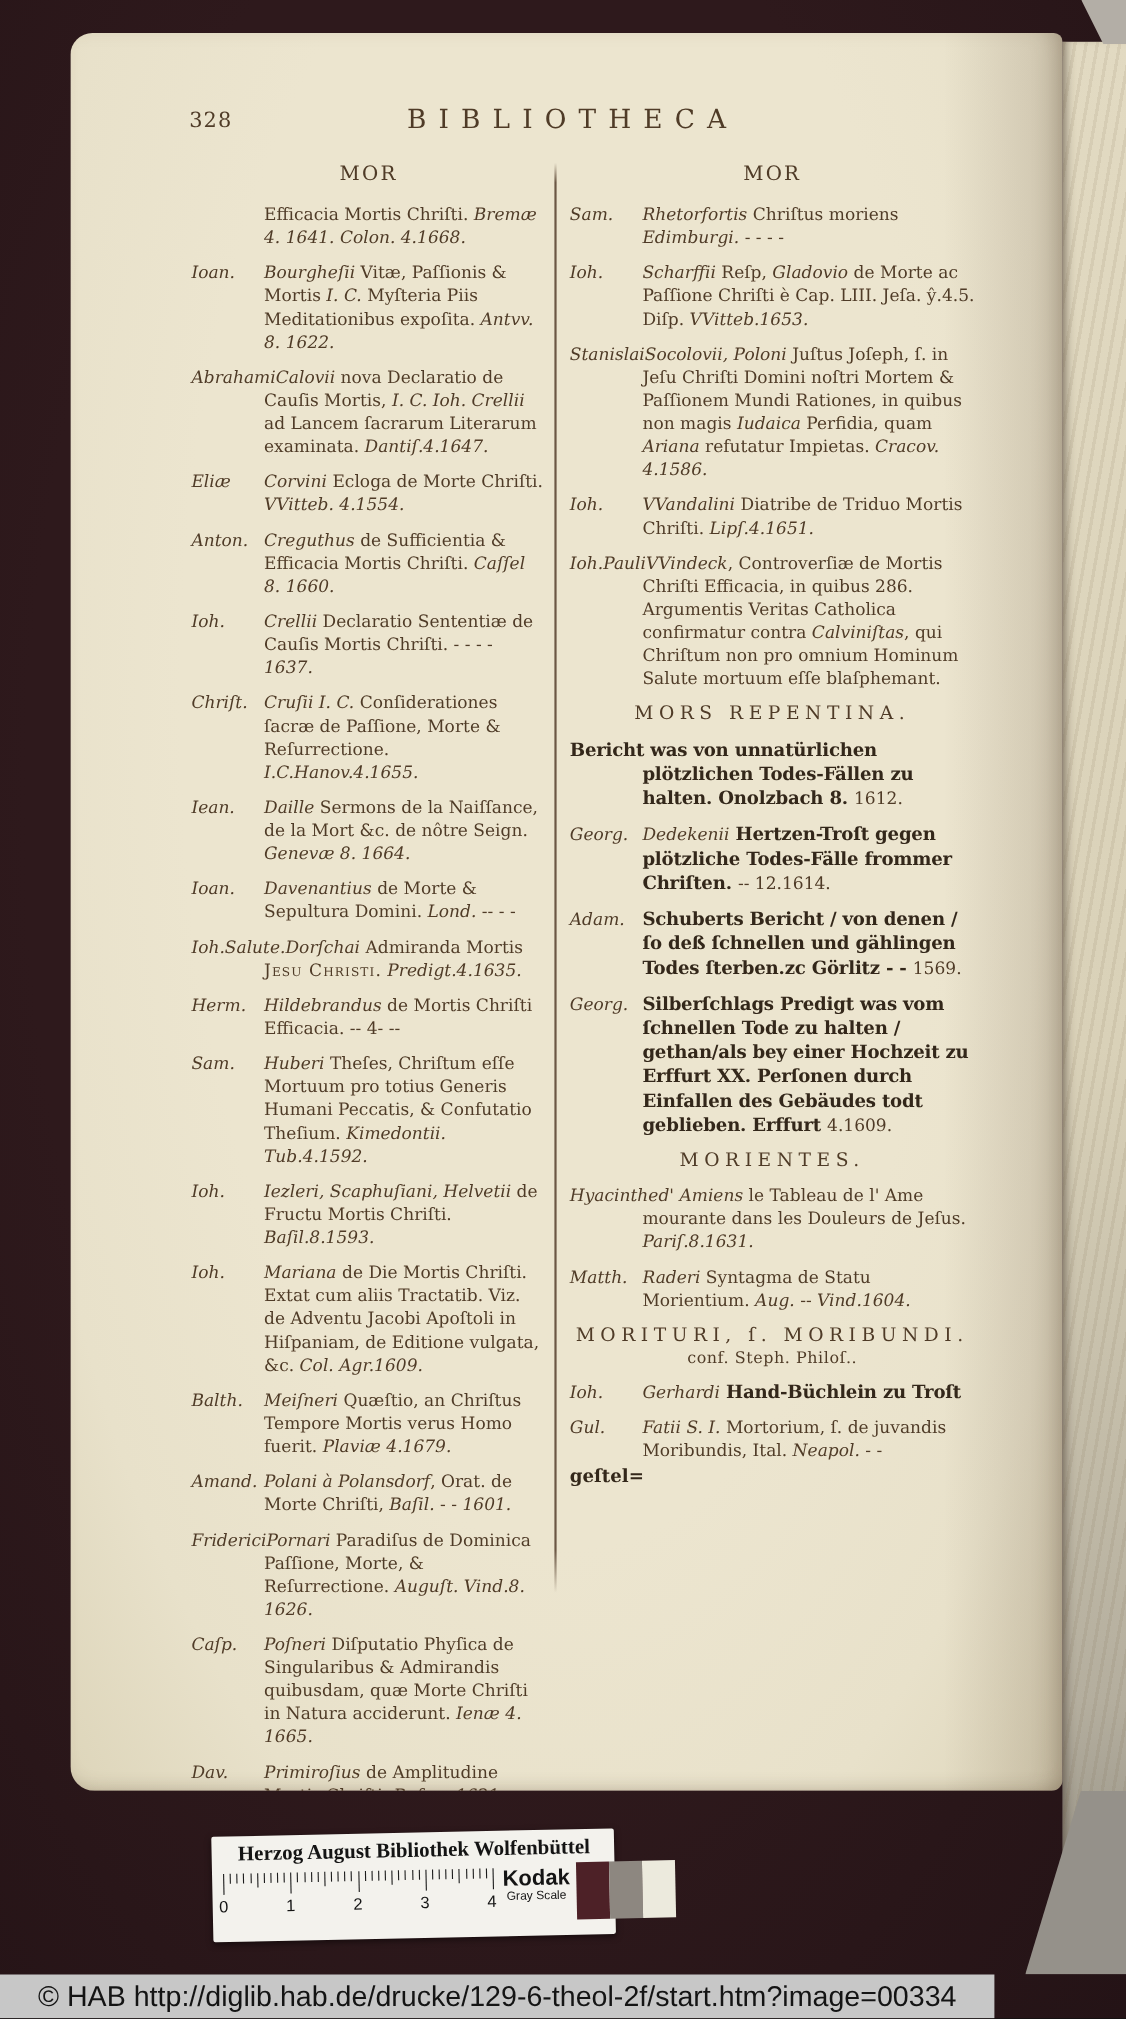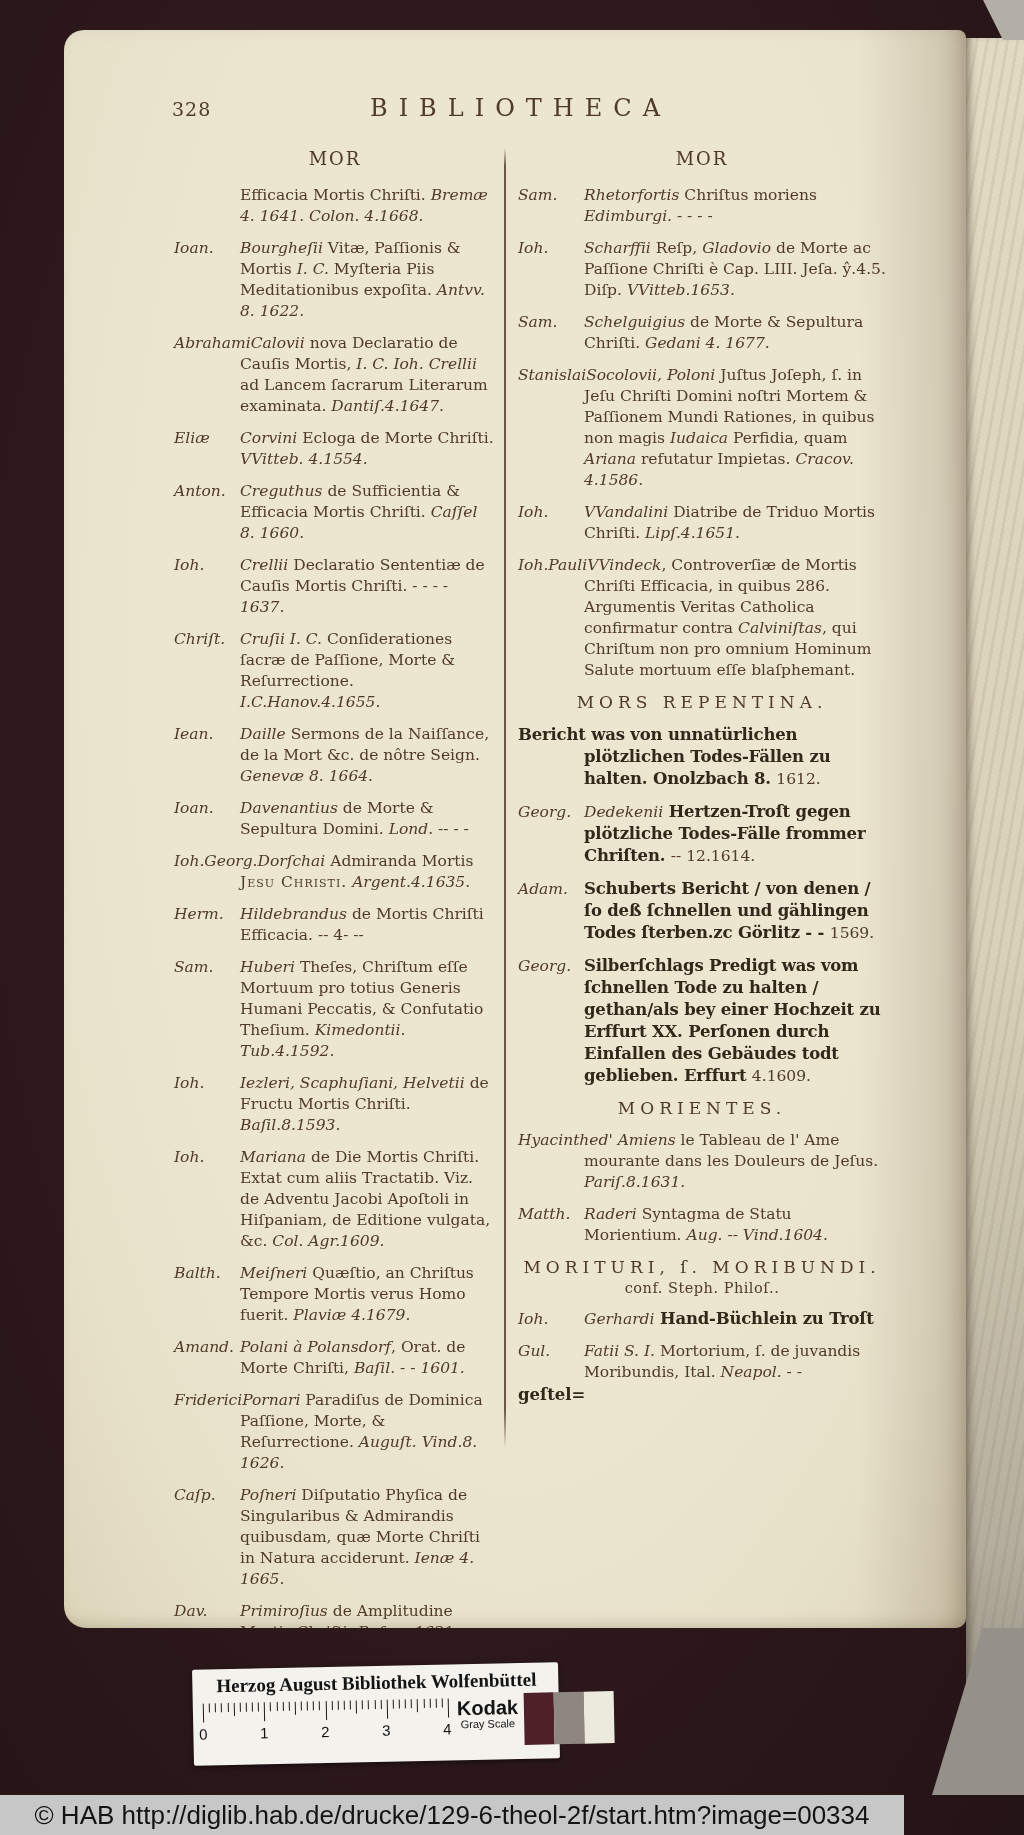--- a/index.html
+++ b/index.html
@@ -103,39 +103,38 @@
         <div class="col-body" id="col0">
             <div class="entry"><span class="author"></span><span class="r-ro">Efficacia Mortis Chriſti. </span><span class="r-it">Bremæ 4. 1641. Colon. 4.1668.</span></div>
             <div class="entry"><span class="author">Ioan.</span><span class="r-it">Bourgheſii</span><span class="r-ro"> Vitæ, Paſſionis &amp; Mortis </span><span class="r-it">I. C.</span><span class="r-ro"> Myſteria Piis Meditationibus expoſita. </span><span class="r-it">Antvv. 8. 1622.</span></div>
             <div class="entry"><span class="author">Abrahami</span><span class="r-it">Calovii</span><span class="r-ro"> nova Declaratio de Cauſis Mortis, </span><span class="r-it">I. C. Ioh. Crellii</span><span class="r-ro"> ad Lancem ſacrarum Literarum examinata. </span><span class="r-it">Dantiſ.4.1647.</span></div>
             <div class="entry"><span class="author">Eliæ</span><span class="r-it">Corvini</span><span class="r-ro"> Ecloga de Morte Chriſti. </span><span class="r-it">VVitteb. 4.1554.</span></div>
             <div class="entry"><span class="author">Anton.</span><span class="r-it">Creguthus</span><span class="r-ro"> de Sufficientia &amp; Efficacia Mortis Chriſti. </span><span class="r-it">Caſſel 8. 1660.</span></div>
             <div class="entry"><span class="author">Ioh.</span><span class="r-it">Crellii</span><span class="r-ro"> Declaratio Sententiæ de Cauſis Mortis Chriſti. - - - - </span><span class="r-it">1637.</span></div>
             <div class="entry"><span class="author">Chriſt.</span><span class="r-it">Cruſii I. C.</span><span class="r-ro"> Conſiderationes ſacræ de Paſſione, Morte &amp; Reſurrectione. </span><span class="r-it">I.C.Hanov.4.1655.</span></div>
             <div class="entry"><span class="author">Iean.</span><span class="r-it">Daille</span><span class="r-ro"> Sermons de la Naiſſance, de la Mort &amp;c. de nôtre Seign. </span><span class="r-it">Genevæ 8. 1664.</span></div>
             <div class="entry"><span class="author">Ioan.</span><span class="r-it">Davenantius</span><span class="r-ro"> de Morte &amp; Sepultura Domini. </span><span class="r-it">Lond.</span><span class="r-ro"> -- - -</span></div>
-            <div class="entry"><span class="author">Ioh.Georg.</span><span class="r-it">Dorſchai</span><span class="r-ro"> Admiranda Mortis </span><span class="r-sc">Jesu Christi.</span><span class="r-ro"> </span><span class="r-it">Argent.4.1635.</span></div>
+            <div class="entry"><span class="author">Ioh.Salute.</span><span class="r-it">Dorſchai</span><span class="r-ro"> Admiranda Mortis </span><span class="r-sc">Jesu Christi.</span><span class="r-ro"> </span><span class="r-it">Predigt.4.1635.</span></div>
             <div class="entry"><span class="author">Herm.</span><span class="r-it">Hildebrandus</span><span class="r-ro"> de Mortis Chriſti Efficacia. -- 4- --</span></div>
             <div class="entry"><span class="author">Sam.</span><span class="r-it">Huberi</span><span class="r-ro"> Theſes, Chriſtum eſſe Mortuum pro totius Generis Humani Peccatis, &amp; Confutatio Theſium. </span><span class="r-it">Kimedontii. Tub.4.1592.</span></div>
             <div class="entry"><span class="author">Ioh.</span><span class="r-it">Iezleri, Scaphuſiani, Helvetii</span><span class="r-ro"> de Fructu Mortis Chriſti. </span><span class="r-it">Baſil.8.1593.</span></div>
             <div class="entry"><span class="author">Ioh.</span><span class="r-it">Mariana</span><span class="r-ro"> de Die Mortis Chriſti. Extat cum aliis Tractatib. Viz. de Adventu Jacobi Apoſtoli in Hiſpaniam, de Editione vulgata, &amp;c. </span><span class="r-it">Col. Agr.1609.</span></div>
             <div class="entry"><span class="author">Balth.</span><span class="r-it">Meiſneri</span><span class="r-ro"> Quæſtio, an Chriſtus Tempore Mortis verus Homo fuerit. </span><span class="r-it">Plaviæ 4.1679.</span></div>
             <div class="entry"><span class="author">Amand.</span><span class="r-it">Polani à Polansdorf</span><span class="r-ro">, Orat. de Morte Chriſti, </span><span class="r-it">Baſil.</span><span class="r-ro"> - - </span><span class="r-it">1601.</span></div>
             <div class="entry"><span class="author">Friderici</span><span class="r-it">Pornari</span><span class="r-ro"> Paradiſus de Dominica Paſſione, Morte, &amp; Reſurrectione. </span><span class="r-it">Auguſt. Vind.8. 1626.</span></div>
             <div class="entry"><span class="author">Caſp.</span><span class="r-it">Poſneri</span><span class="r-ro"> Diſputatio Phyſica de Singularibus &amp; Admirandis quibusdam, quæ Morte Chriſti in Natura acciderunt. </span><span class="r-it">Ienæ 4. 1665.</span></div>
             <div class="entry"><span class="author">Dav.</span><span class="r-it">Primiroſius</span><span class="r-ro"> de Amplitudine Mortis Chriſti. </span><span class="r-it">Baſ.</span><span class="r-ro"> - - </span><span class="r-it">1621.</span></div>
           </div>
       </div>
       <div class="divider"></div>
       <div class="col col-right">
         <div class="col-head">MOR</div>
         <div class="col-body" id="col1">
             <div class="entry"><span class="author">Sam.</span><span class="r-it">Rhetorfortis</span><span class="r-ro"> Chriſtus moriens </span><span class="r-it">Edimburgi.</span><span class="r-ro"> - - - -</span></div>
             <div class="entry"><span class="author">Ioh.</span><span class="r-it">Scharffii</span><span class="r-ro"> Reſp, </span><span class="r-it">Gladovio</span><span class="r-ro"> de Morte ac Paſſione Chriſti è Cap. LIII. Jeſa. ŷ.4.5. Diſp. </span><span class="r-it">VVitteb.1653.</span></div>
-            <div class="entry"><span class="author">Sam.</span><span class="r-it">Schelguigius</span><span class="r-ro"> de Morte &amp; Sepultura Chriſti. </span><span class="r-it">Gedani 4. 1677.</span></div>
             <div class="entry"><span class="author">Stanislai</span><span class="r-it">Socolovii, Poloni</span><span class="r-ro"> Juſtus Joſeph, ſ. in Jeſu Chriſti Domini noſtri Mortem &amp; Paſſionem Mundi Rationes, in quibus non magis </span><span class="r-it">Iudaica</span><span class="r-ro"> Perfidia, quam </span><span class="r-it">Ariana</span><span class="r-ro"> refutatur Impietas. </span><span class="r-it">Cracov. 4.1586.</span></div>
             <div class="entry"><span class="author">Ioh.</span><span class="r-it">VVandalini</span><span class="r-ro"> Diatribe de Triduo Mortis Chriſti. </span><span class="r-it">Lipſ.4.1651.</span></div>
             <div class="entry"><span class="author">Ioh.Pauli</span><span class="r-it">VVindeck</span><span class="r-ro">, Controverſiæ de Mortis Chriſti Efficacia, in quibus 286. Argumentis Veritas Catholica confirmatur contra </span><span class="r-it">Calviniſtas</span><span class="r-ro">, qui Chriſtum non pro omnium Hominum Salute mortuum eſſe blaſphemant.</span></div>
             <div class="section">MORS REPENTINA.</div>
             <div class="entry"><span class="r-fr">Bericht was von unnatürlichen plötzlichen Todes-Fällen zu halten. Onolzbach 8. </span><span class="r-ro">1612.</span></div>
             <div class="entry"><span class="author">Georg.</span><span class="r-it">Dedekenii</span><span class="r-fr"> Hertzen-Troſt gegen plötzliche Todes-Fälle frommer Chriſten. </span><span class="r-ro">-- 12.1614.</span></div>
             <div class="entry"><span class="author">Adam.</span><span class="r-fr">Schuberts Bericht / von denen / ſo deß ſchnellen und gählingen Todes ſterben.zc Görlitz - - </span><span class="r-ro">1569.</span></div>
             <div class="entry"><span class="author">Georg.</span><span class="r-fr">Silberſchlags Predigt was vom ſchnellen Tode zu halten / gethan/als bey einer Hochzeit zu Erffurt XX. Perſonen durch Einfallen des Gebäudes todt geblieben. Erffurt </span><span class="r-ro">4.1609.</span></div>
             <div class="section">MORIENTES.</div>
             <div class="entry"><span class="author">Hyacinthe</span><span class="r-it">d' Amiens</span><span class="r-ro"> le Tableau de l' Ame mourante dans les Douleurs de Jeſus. </span><span class="r-it">Pariſ.8.1631.</span></div>

